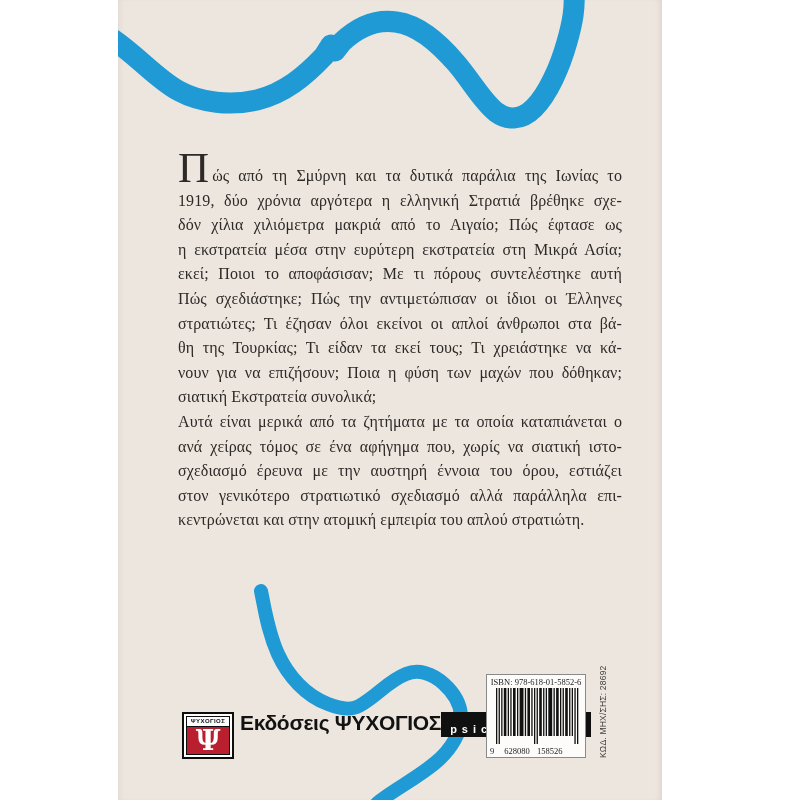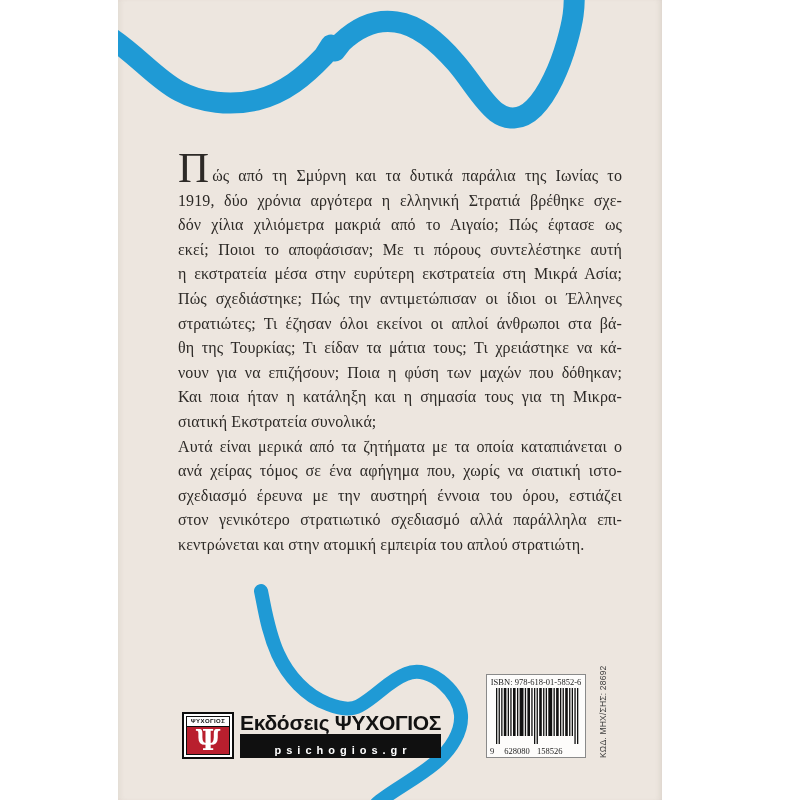--- a/index.html
+++ b/index.html
@@ -38,21 +38,21 @@
   .emblem-inner{height:100%;box-sizing:border-box;border:1px solid #0d0d0d;display:flex;flex-direction:column;}
   .emblem-word{
     background:#fff;color:#0d0d0d;font-family:"Liberation Sans","DejaVu Sans",sans-serif;
     font-weight:bold;font-size:6px;letter-spacing:.4px;text-align:center;
     padding:1px 0;border-bottom:1px solid #0d0d0d;line-height:7px;
   }
   .emblem-red{
     flex:1;background:#b91f2e;color:#ffffff;display:flex;align-items:center;justify-content:center;
     font-family:"DejaVu Serif","Liberation Serif",serif;font-weight:bold;font-size:27px;line-height:0;
   }
-  .pub-col{display:flex;flex-direction:column;justify-content:flex-end;height:46px;}
+  .pub-col{display:flex;flex-direction:row;justify-content:flex-end;height:46px;}
   .pub-name{
     font-family:"Liberation Sans","DejaVu Sans",sans-serif;font-weight:bold;
     font-size:21px;line-height:22px;color:#121212;letter-spacing:-.3px;white-space:nowrap;
   }
   .pub-site{
     background:#101010;color:#ffffff;font-family:"Liberation Sans","DejaVu Sans",sans-serif;
     font-weight:bold;font-size:11px;height:17px;display:flex;align-items:center;justify-content:center;
     letter-spacing:5px;padding:8px 4px 0 9px;white-space:nowrap;
   }
   
@@ -107,27 +107,26 @@
              C 336 123, 342 133, 343 145
              C 344 161, 334 179, 317 193
              C 299 208, 277 219, 262 231
              C 257 235, 253 240, 251 246" fill="none" stroke="#1f9ad5" stroke-width="14" stroke-linejoin="round" stroke-linecap="round"></path>
   </svg>
 
   <div class="blurb">
     <div class="line"><span class="cap">Π</span><span>ώς από τη Σμύρνη και τα δυτικά παράλια της Ιωνίας το</span></div>
     <div class="line">1919, δύο χρόνια αργότερα η ελληνική Στρατιά βρέθηκε σχε-</div>
     <div class="line">δόν χίλια χιλιόμετρα μακριά από το Αιγαίο;  Πώς έφτασε ως</div>
+    <div class="line">η εκστρατεία μέσα στην ευρύτερη εκστρατεία στη Μικρά Ασία;</div>
     <div class="line">εκεί; Ποιοι το αποφάσισαν; Με τι πόρους συντελέστηκε αυτή</div>
-    <div class="line">η εκστρατεία μέσα στην ευρύτερη εκστρατεία στη Μικρά Ασία;</div>
     <div class="line">Πώς σχεδιάστηκε; Πώς την αντιμετώπισαν οι ίδιοι οι Έλληνες</div>
     <div class="line">στρατιώτες; Τι έζησαν όλοι εκείνοι οι απλοί άνθρωποι στα βά-</div>
-    <div class="line">θη της Τουρκίας; Τι είδαν τα μάτια τους; Τι χρειάστηκε να κά-</div>
+    <div class="line">θη της Τουρκίας; Τι είδαν τα εκεί τους; Τι χρειάστηκε να κά-</div>
     <div class="line">νουν για να επιζήσουν; Ποια η φύση των μαχών που δόθηκαν;</div>
-    <div class="line">Και ποια ήταν η κατάληξη και η σημασία τους για τη Μικρα-</div>
     <div class="line last">σιατική Εκστρατεία συνολικά;</div>
 
     <div class="para2">
       <div class="line">Αυτά είναι μερικά από τα ζητήματα με τα οποία καταπιάνεται ο</div>
       <div class="line">ανά χείρας τόμος σε ένα αφήγημα που, χωρίς να σιατική ιστο-</div>
       <div class="line">σχεδιασμό έρευνα με την αυστηρή έννοια του όρου, εστιάζει</div>
       <div class="line">στον γενικότερο στρατιωτικό σχεδιασμό αλλά παράλληλα επι-</div>
       <div class="line last">κεντρώνεται και στην ατομική εμπειρία του απλού στρατιώτη.</div>
     </div>
   </div>

